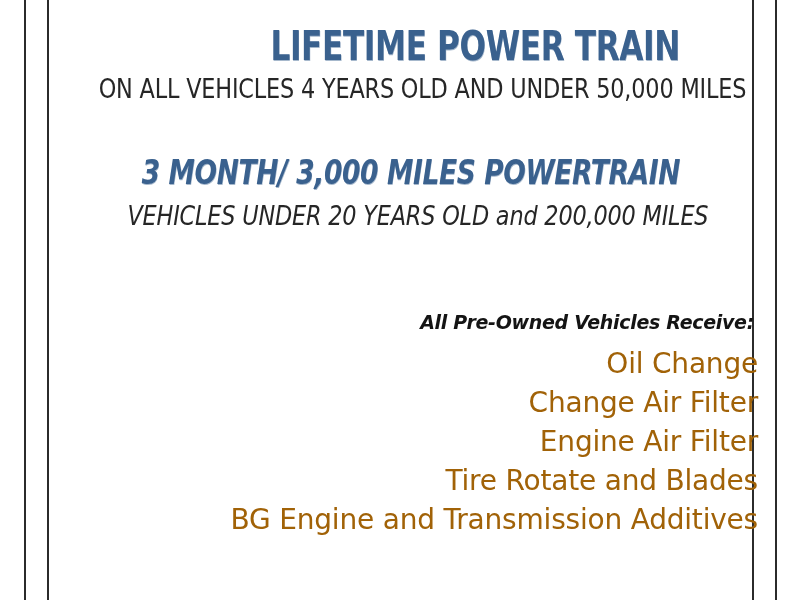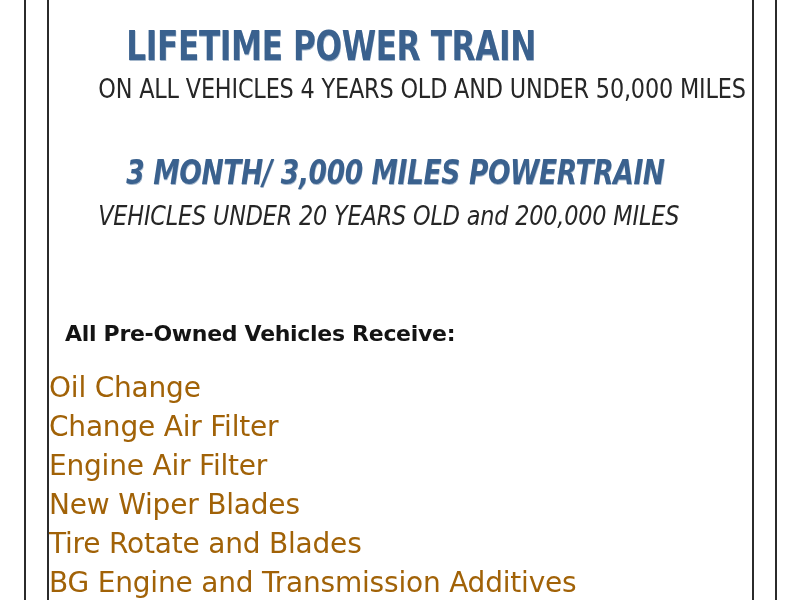--- a/index.html
+++ b/index.html
@@ -33,21 +33,22 @@
   .vrule.r1 { left: 752px; }
   .vrule.r2 { left: 775px; }
 
   
   .content {
     position: absolute;
     left: 49px;
     top: 0;
     width: 703px;
     height: 600px;
-    text-align: left;
+    text-align: right;
+    padding-left: 6px;
   }
 
   
   .warranty-block { width: 100%; }
 
   .warranty-title {
     color: #3a618e;
     font-family: "DejaVu Sans", sans-serif;
     font-weight: bold;
     font-size: 39px;
@@ -86,25 +87,26 @@
     position: absolute;
     left: 0;
     top: 300px;
     width: 100%;
   }
 
   .services-heading {
     color: #141414;
     font-family: "DejaVu Sans", sans-serif;
     font-weight: bold;
-    font-size: 22px;
+    font-size: 19px;
     line-height: 36px;
     letter-spacing: -0.3px;
     white-space: nowrap;
-    margin: 16px;
+    margin: 4px;
+    font-style: italic;
   }
 
   .service-item {
     color: #a16207;
     font-family: "DejaVu Sans", sans-serif;
     font-weight: normal;
     font-size: 28px;
     line-height: 39px;
     letter-spacing: -0.2px;
     white-space: nowrap;
@@ -132,19 +134,18 @@
       <p class="warranty-title">3 MONTH/ 3,000 MILES POWERTRAIN</p>
       <p class="warranty-sub">VEHICLES UNDER 20 YEARS OLD and 200,000 MILES</p>
     </div>
 
     <div id="services">
       <p class="services-heading">All Pre-Owned Vehicles Receive:</p>
 
       <p class="service-item">Oil Change</p>
       <p class="service-item">Change Air Filter</p>
       <p class="service-item">Engine Air Filter</p>
-      <p class="service-item">New Wiper Blades</p>
       <p class="service-item">Tire Rotate and Blades</p>
       <p class="service-item">BG Engine and Transmission Additives</p>
     </div>
 
   </div>
 </div>
 
 </body></html>

